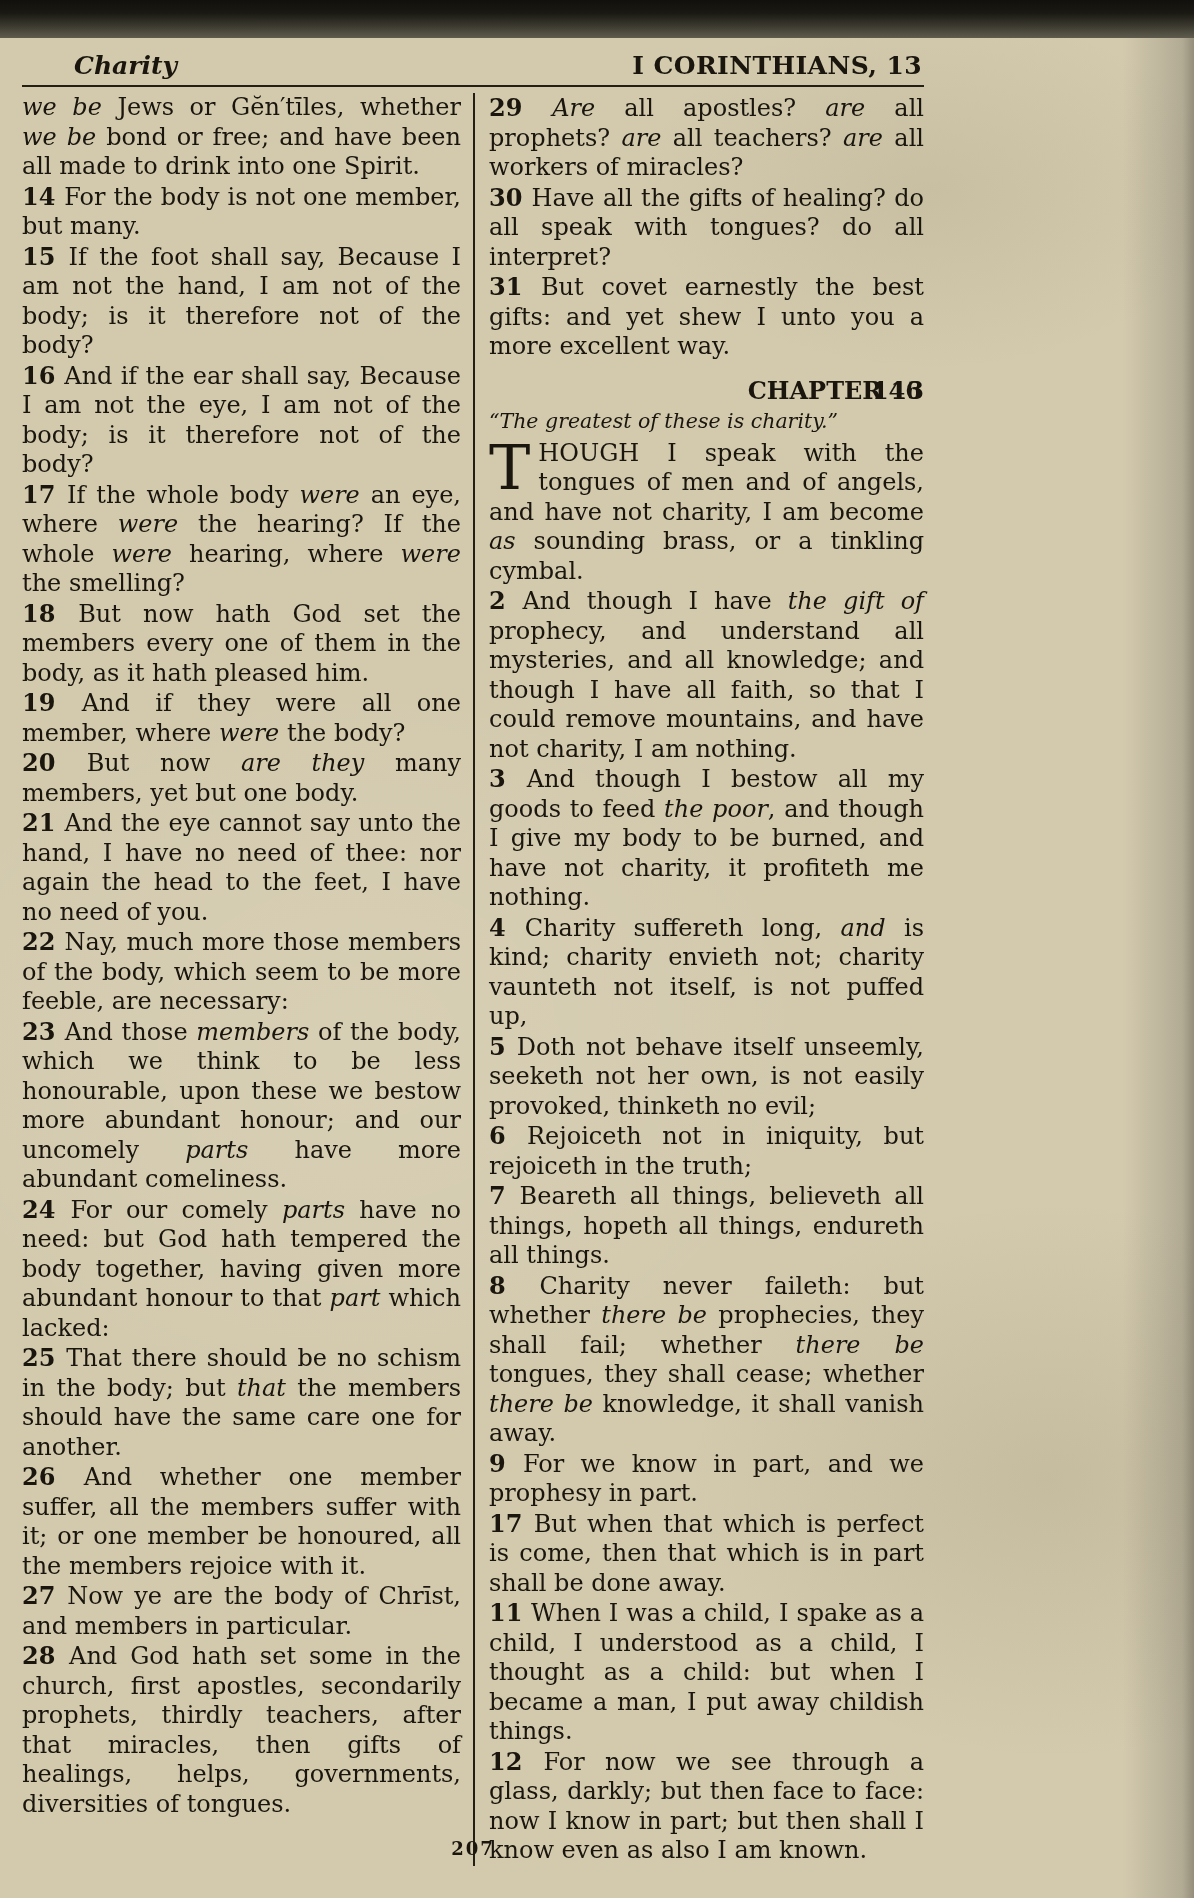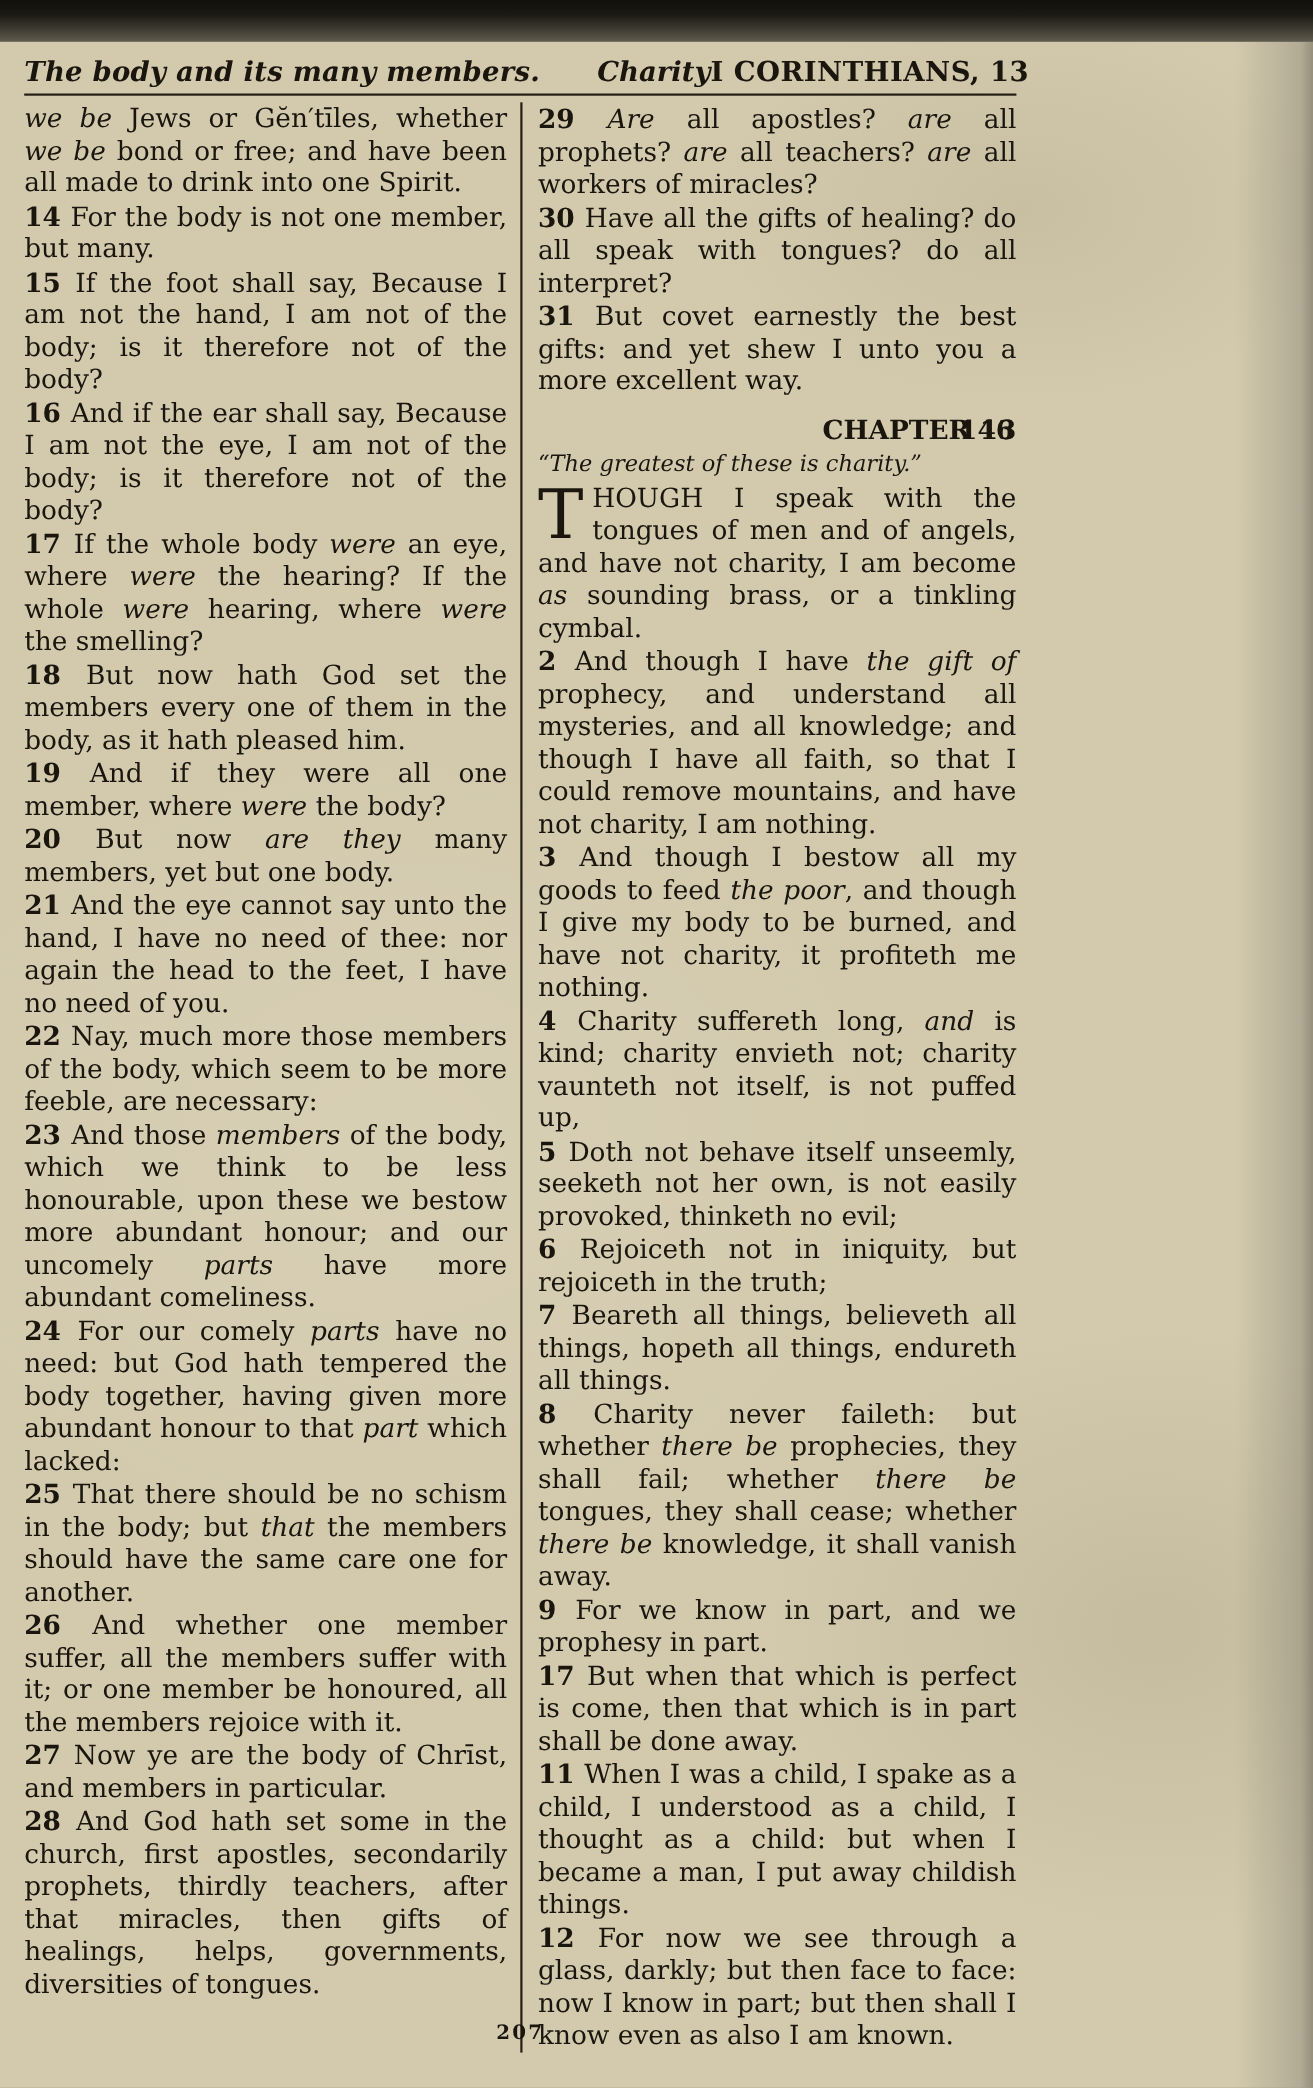--- a/index.html
+++ b/index.html
@@ -116,21 +116,20 @@
 </style>
 </head>
 <body>
 
 <div class="page">
   <div class="top-band"></div>
 
   <div class="content">
 
     <div class="header-row">
-      <span class="rh-left">The body and its many members.</span>
       <span class="rh-topic">Charity</span>
       <span class="rh-right">I CORINTHIANS, 13</span>
     </div>
 
     <div class="rule"></div>
 
     <div class="cols">
       <div class="col col-left">
           <p class="verse cont"><span class="it">we be</span><span> Jews or Gĕn′tīles, whether </span><span class="it">we be</span><span> bond or free; and have been all made to drink into one Spirit.</span></p>
           <p class="verse"><span class="vnum">14 </span><span>For the body is not one member, but many.</span></p>

